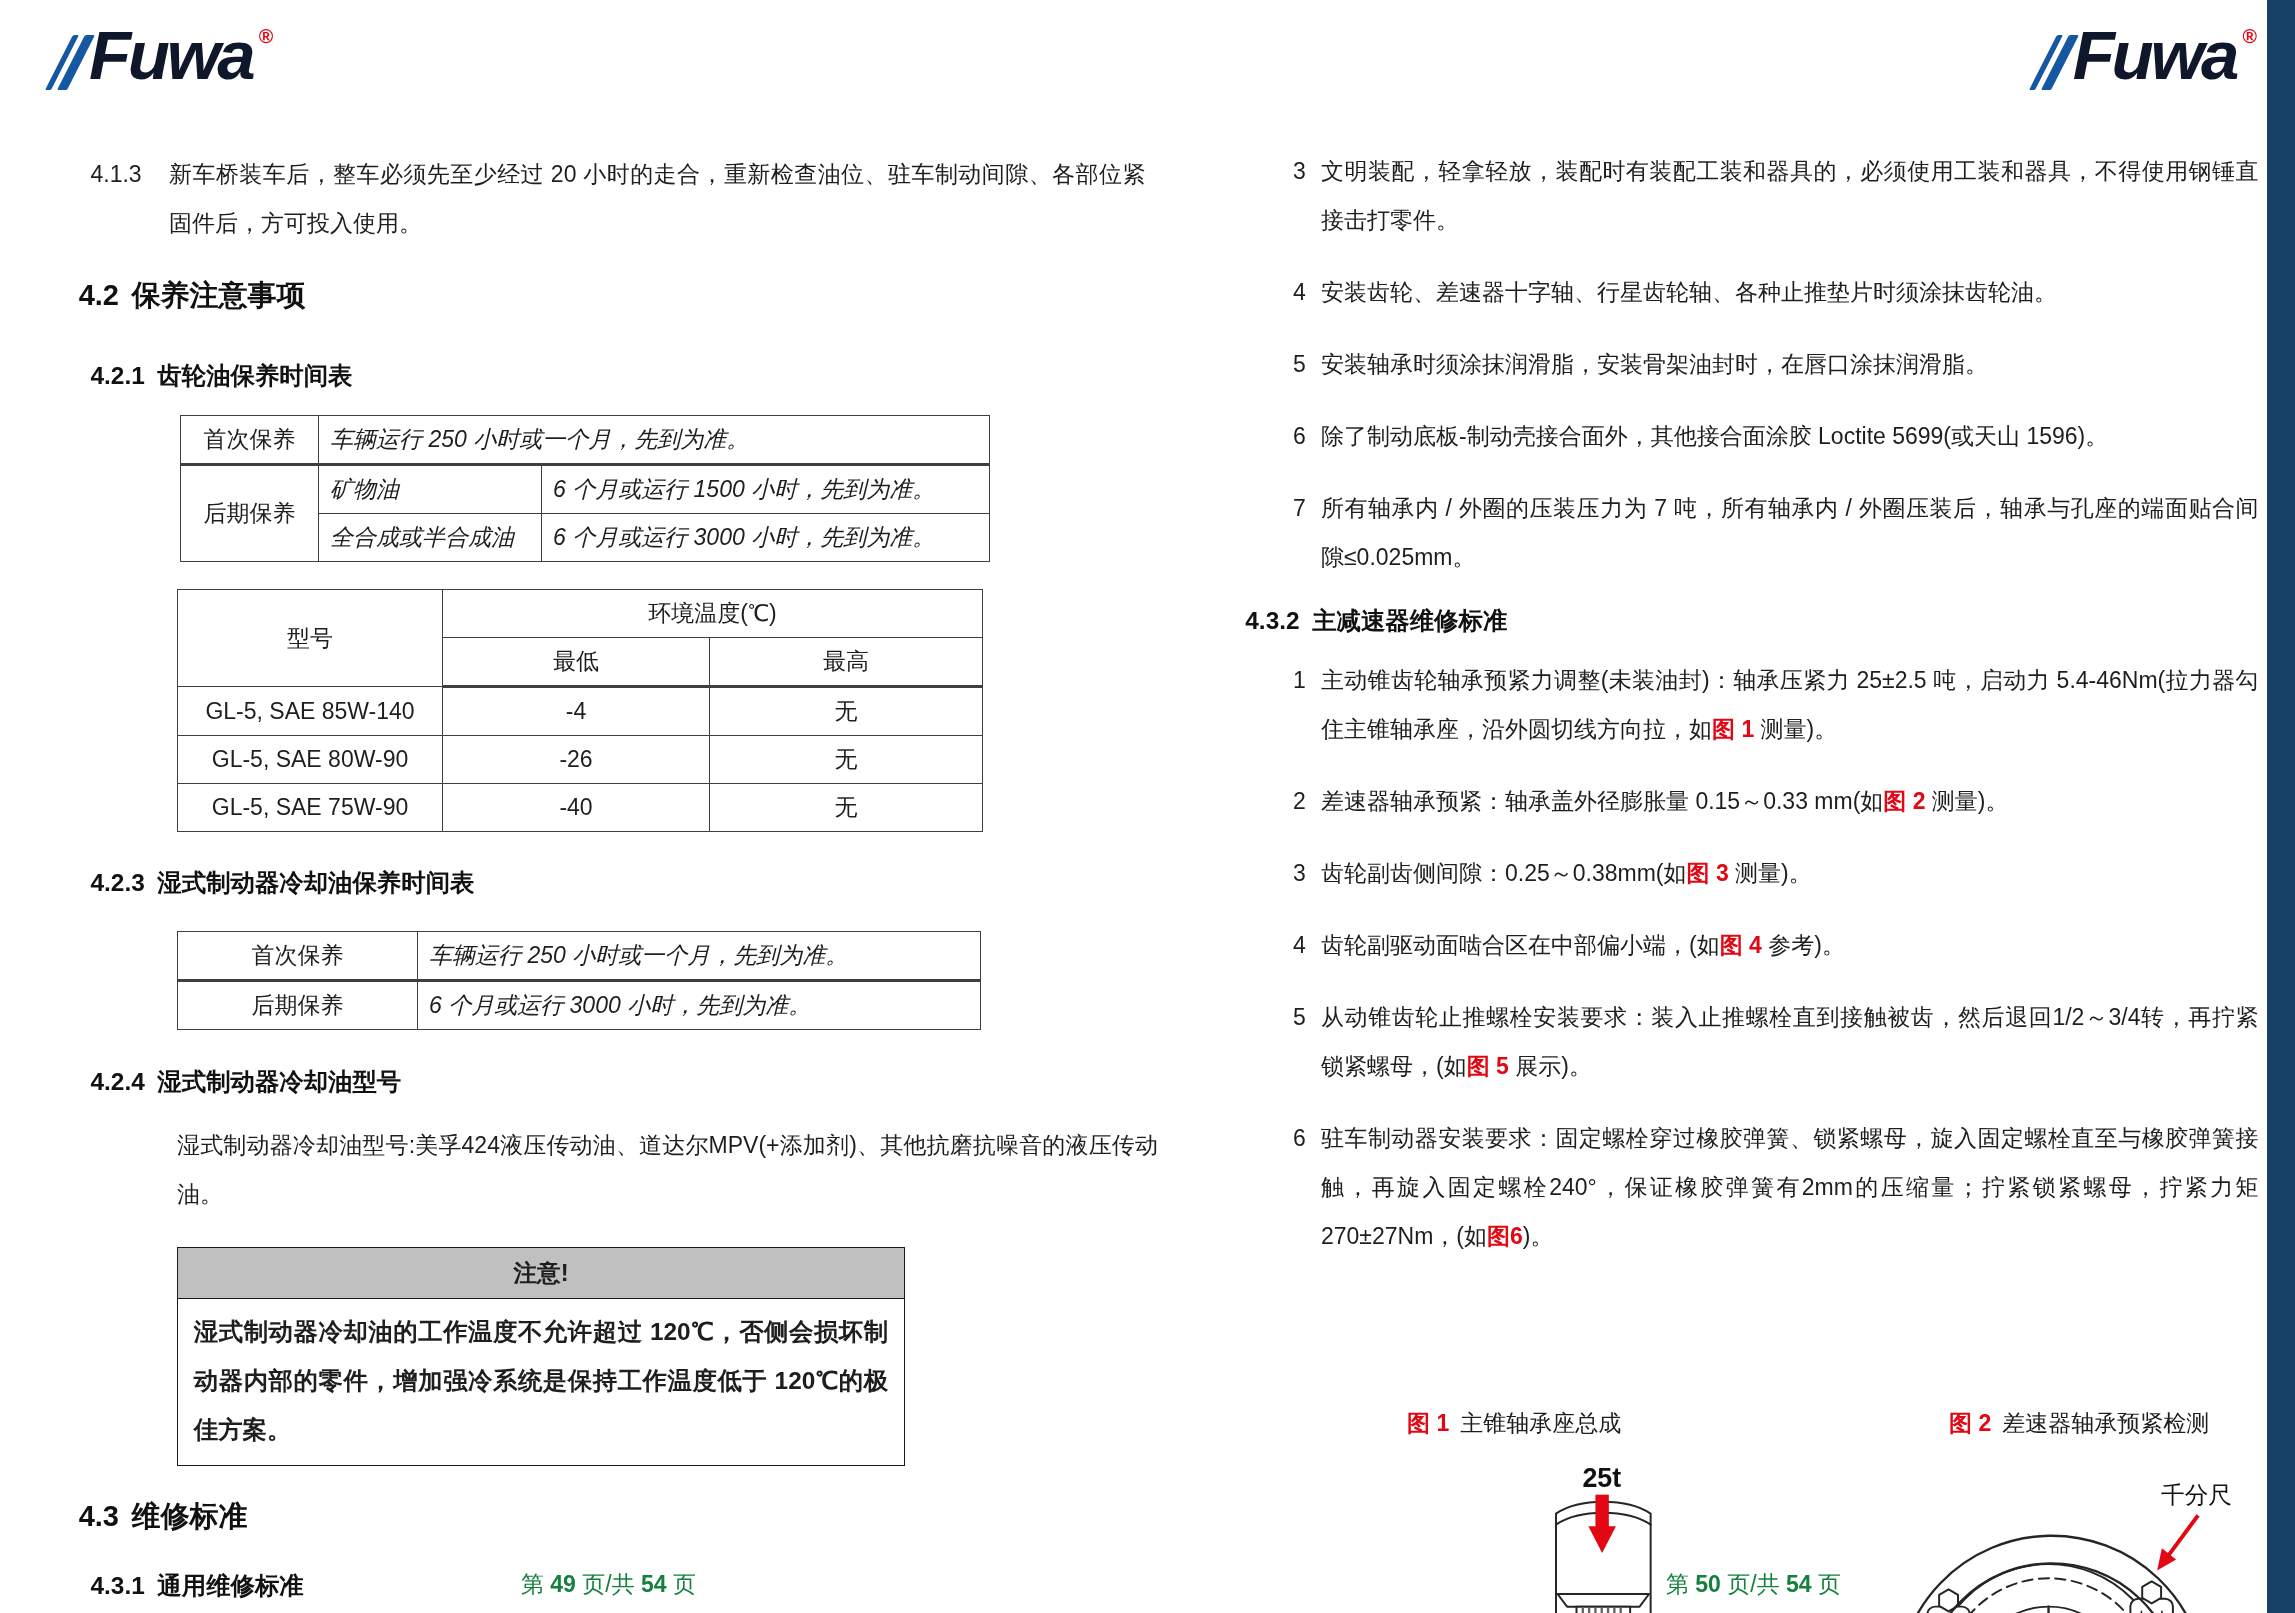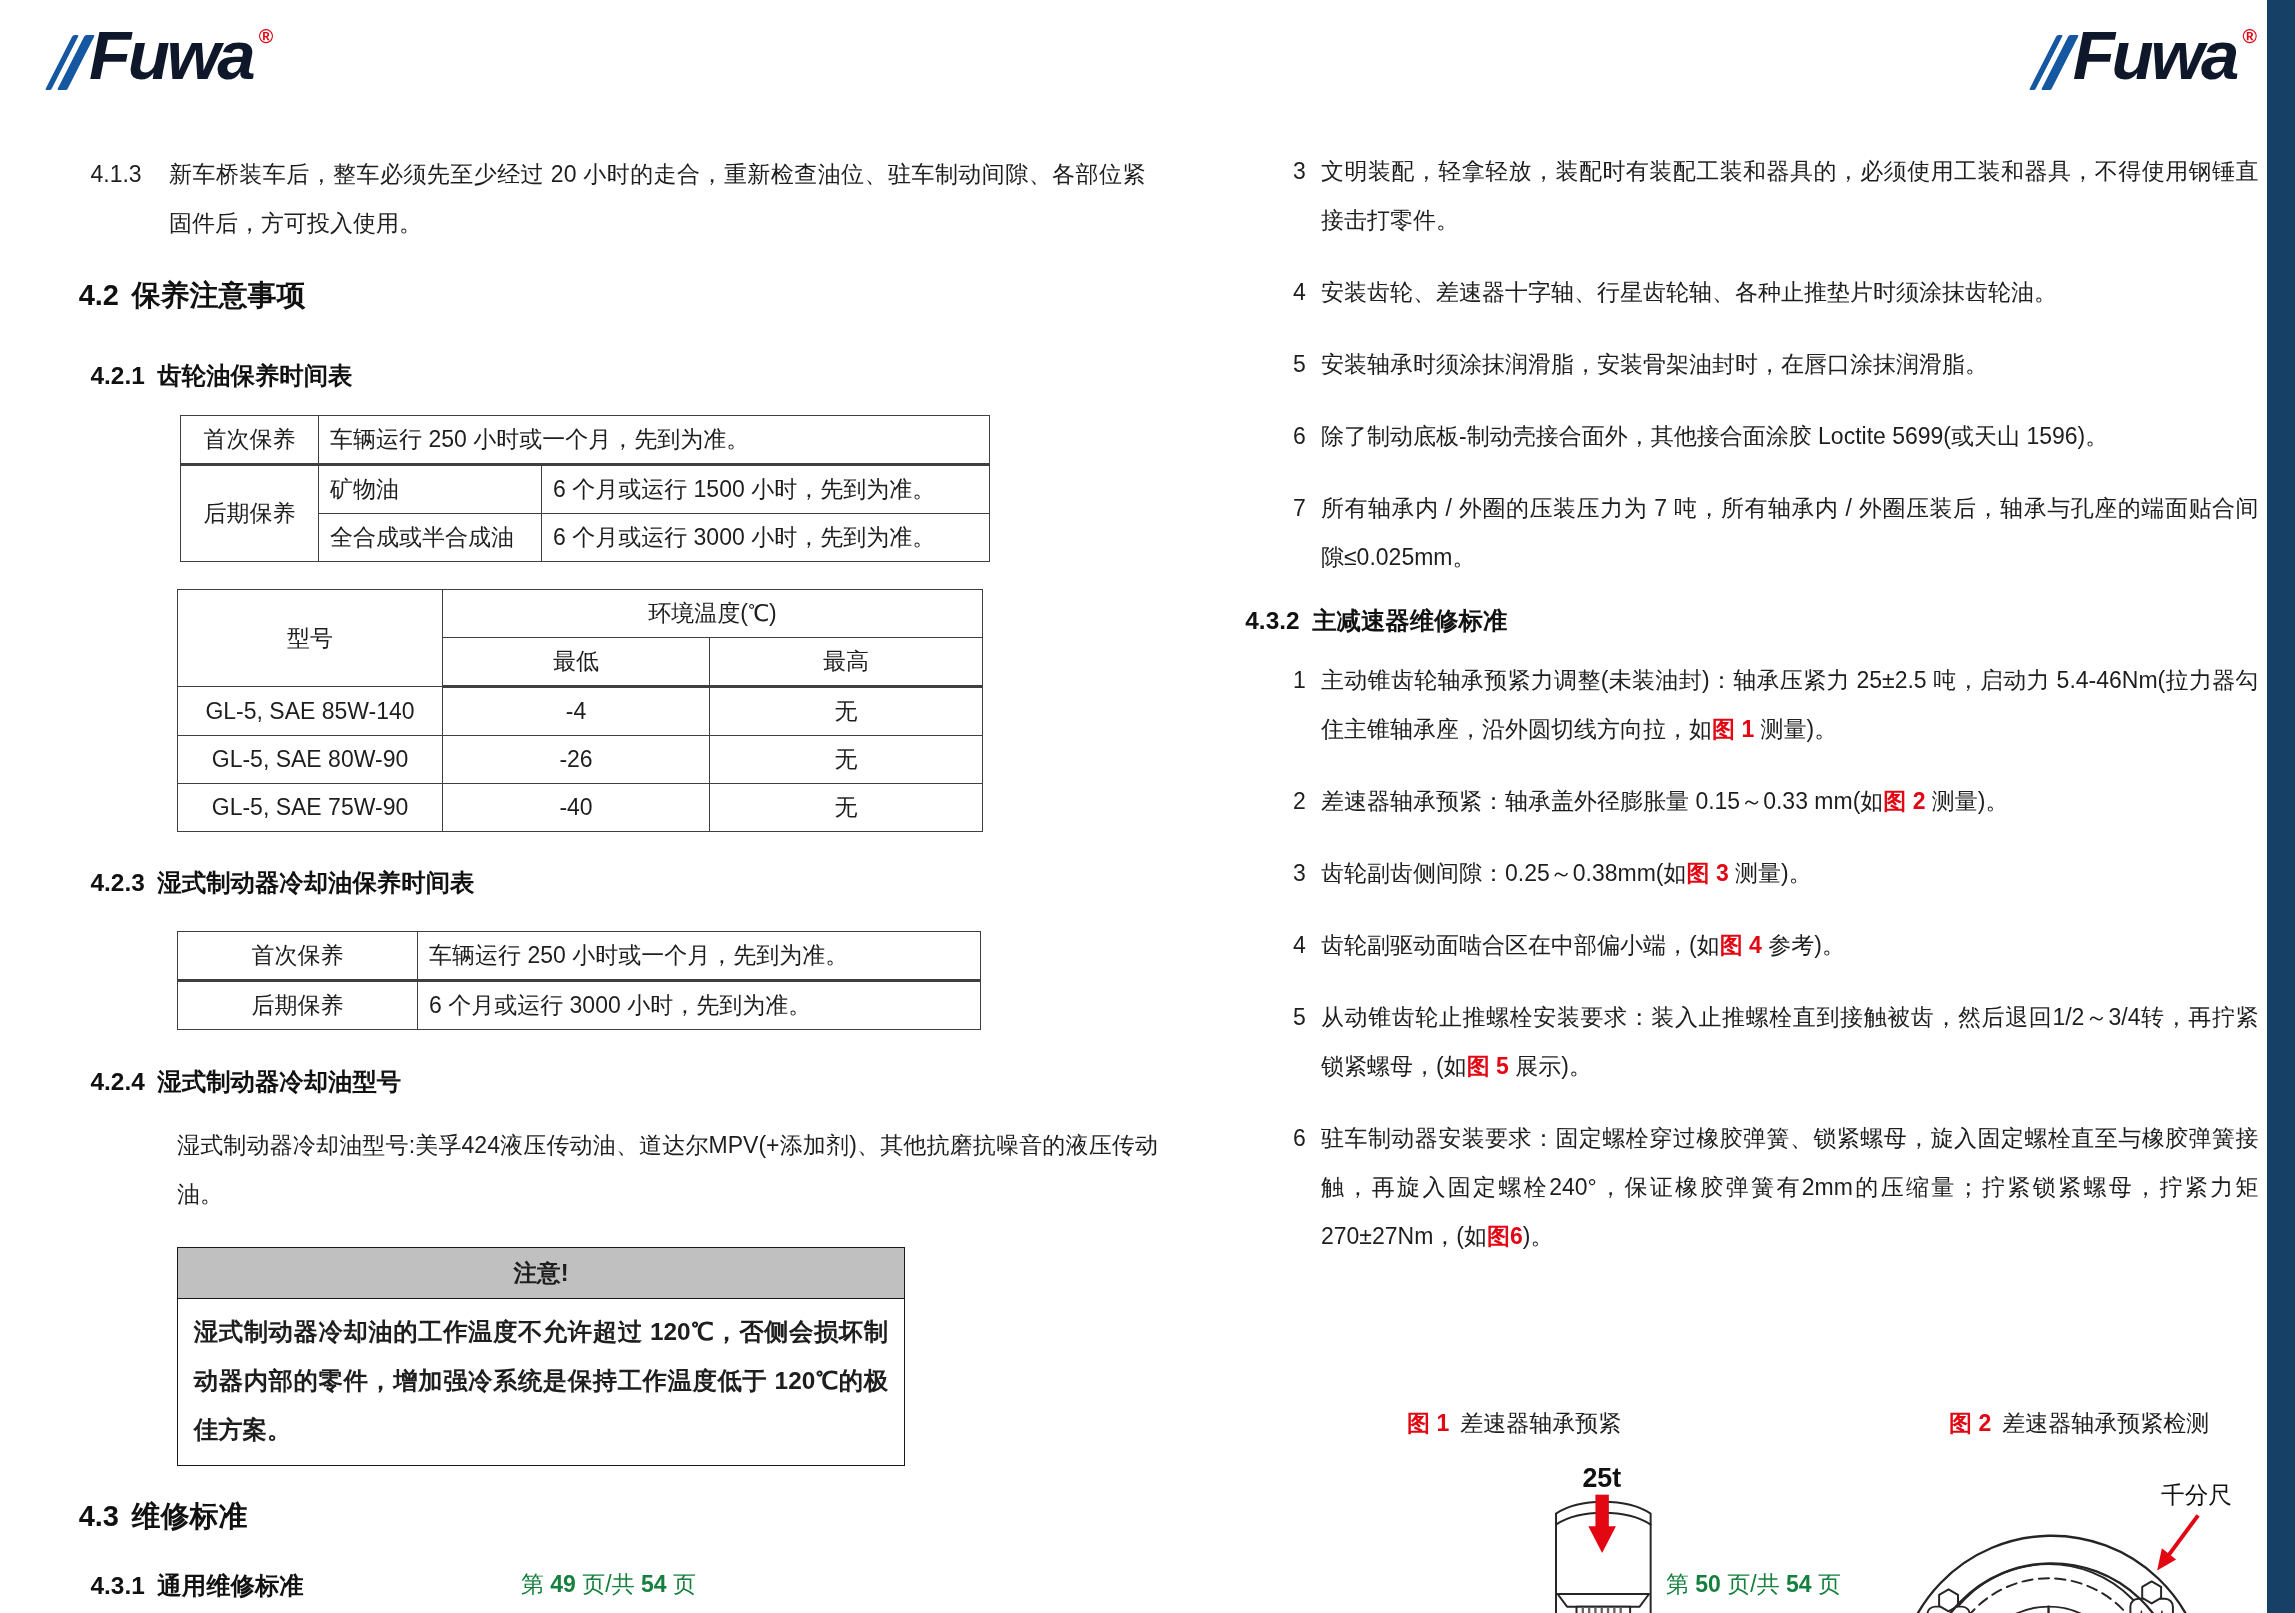--- a/index.html
+++ b/index.html
@@ -41,21 +41,21 @@
   .item .inum{position:absolute;top:0;}
   .right-item{padding-left:82px;padding-right:9.5px;margin-top:1.6px;}
   .right-item .inum{left:54px;}
   .first-right{margin-top:44px;}
   .figref{color:#e30613;font-weight:700;}
 
   
   table.tbl{border-collapse:collapse;table-layout:fixed;font-size:23px;color:#1e1e1e;}
   table.tbl td{border:1.6px solid #3f3f3f;padding:0 4.7px;height:47px;}
   table.tbl td.c{text-align:center;}
-  table.tbl td.l{text-align:left;padding-left:11px;}
+  table.tbl td.l{text-align:left;padding-left:11px;font-style:italic;}
   tr.thick td{border-bottom-width:3.2px;}
   .tbl1{margin:23.6px 0 0 121px;width:810px;}
   .tbl2{margin:27px 0 0 118px;width:806px;}
   .tbl2 td{height:46px;}
   .tbl3{margin:31.5px 0 0 118px;width:804px;}
   .tbl3 td{height:49px;}
 
   
   .notice{margin:28px 0 0 118px;width:728px;}
   .notice-head{border:1.6px solid #1a1a1a;background:#c0c0c0;font-weight:700;font-size:23.6px;
@@ -263,21 +263,21 @@
       <span class="inum">5</span>
       <span>从动锥齿轮止推螺栓安装要求：装入止推螺栓直到接触被齿，然后退回1/2～3/4转，再拧紧锁紧螺母，(如</span><span class="figref">图 5</span><span> 展示)。</span>
     </p>
     <p class="item right-item">
       <span class="inum">6</span>
       <span>驻车制动器安装要求：固定螺栓穿过橡胶弹簧、锁紧螺母，旋入固定螺栓直至与橡胶弹簧接触，再旋入固定螺栓240°，保证橡胶弹簧有2mm的压缩量；拧紧锁紧螺母，拧紧力矩270±27Nm，(如</span><span class="figref">图6</span><span>)。</span>
     </p>
 
     <div class="captions">
       <span class="caption cap1">
-        <span class="figref">图 1</span><span class="t">差速器轴承预紧</span>
+        <span class="figref">图 1</span><span class="t">主锥轴承座总成</span>
       </span>
       <span class="caption cap2">
         <span class="figref">图 2</span><span class="t">差速器轴承预紧检测</span>
       </span>
     </div>
 
     <div class="figures">
 
       <svg class="fig1" width="552" height="426" viewBox="0 0 700 540">
         <defs>

